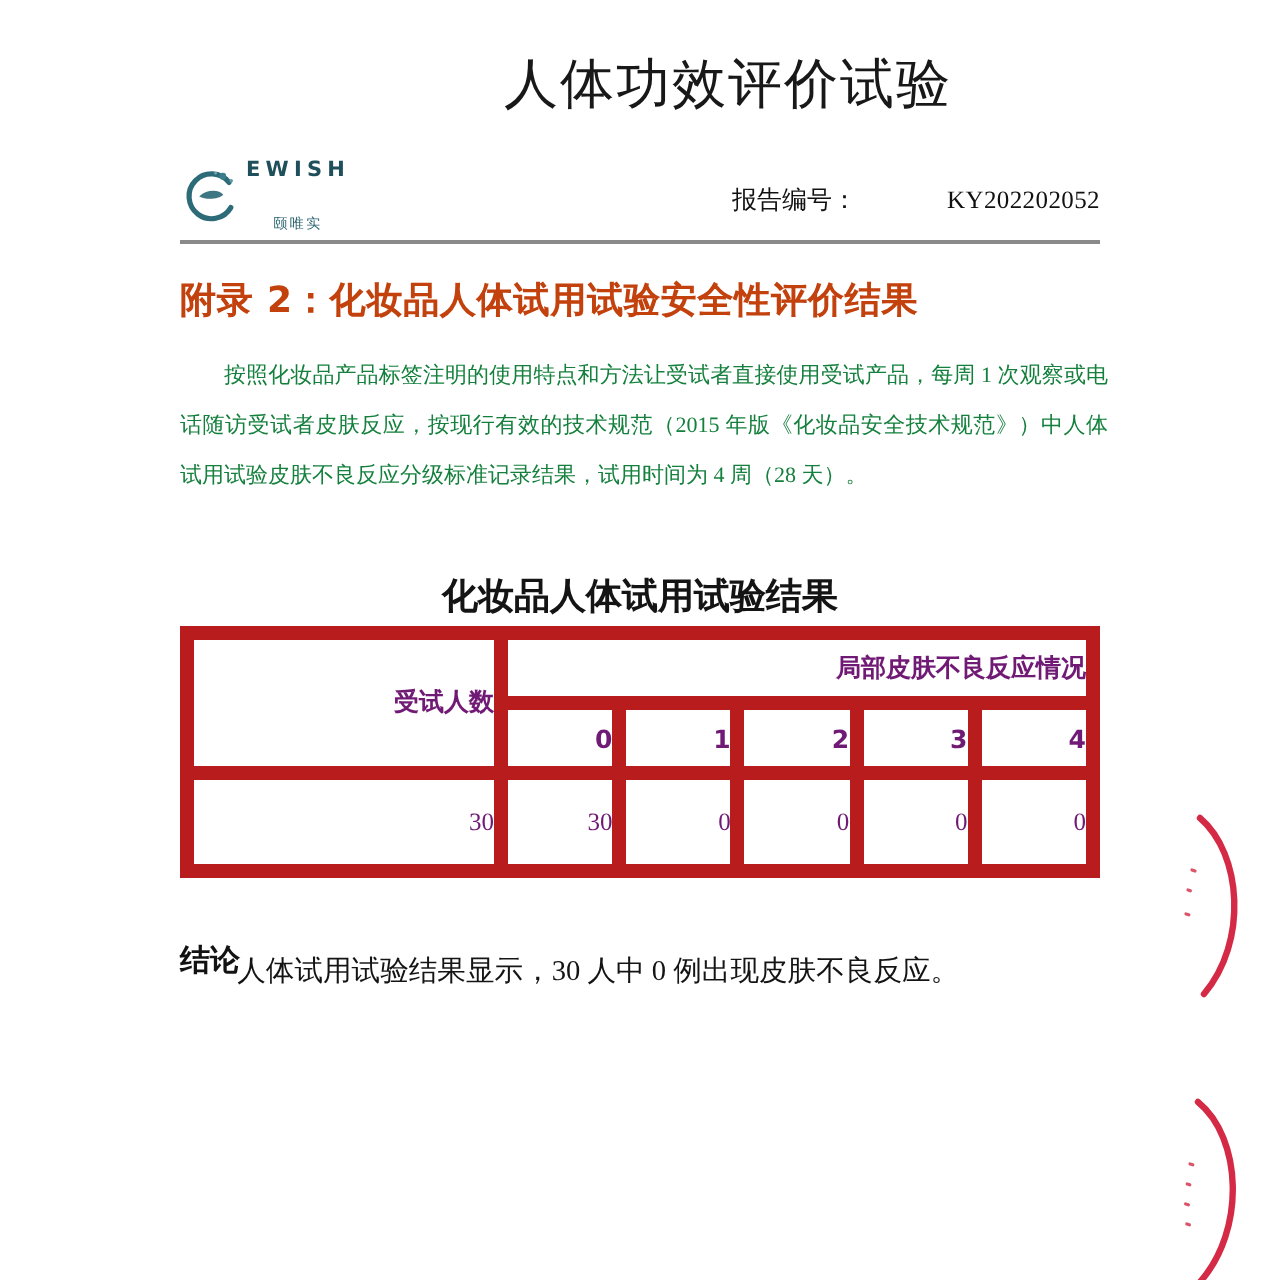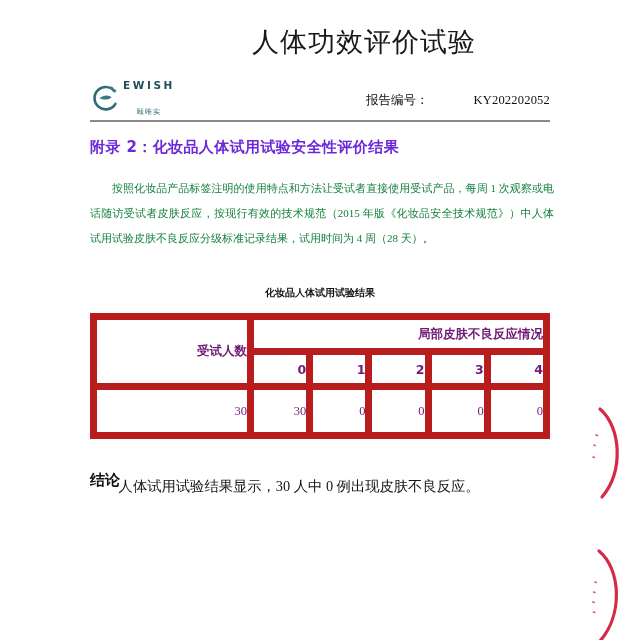--- a/index.html
+++ b/index.html
@@ -102,23 +102,23 @@
     height: 2px;
     background: #8a8a8a;
   }
 
   
   .section-heading {
     position: absolute;
     left: 90px;
     top: 138px;
     font-family: "DejaVu Sans", "Liberation Sans", sans-serif;
-    font-size: 15px;
-    font-weight: 700;
-    color: #6d28d9;
+    font-size: 18px;
+    font-weight: 700;
+    color: #c2410c;
     letter-spacing: 0.4px;
   }
 
   
   .body-para {
     position: absolute;
     left: 90px;
     top: 176px;
     width: 464px;
     font-size: 11px;
@@ -130,21 +130,21 @@
   }
 
   
   .table-caption {
     position: absolute;
     left: 90px;
     top: 286px;
     width: 460px;
     text-align: center;
     font-family: "DejaVu Sans", "Liberation Sans", sans-serif;
-    font-size: 10px;
+    font-size: 18px;
     font-weight: 700;
     color: #141414;
   }
 
   
   .result-table {
     position: absolute;
     left: 90px;
     top: 313px;
     width: 460px;

